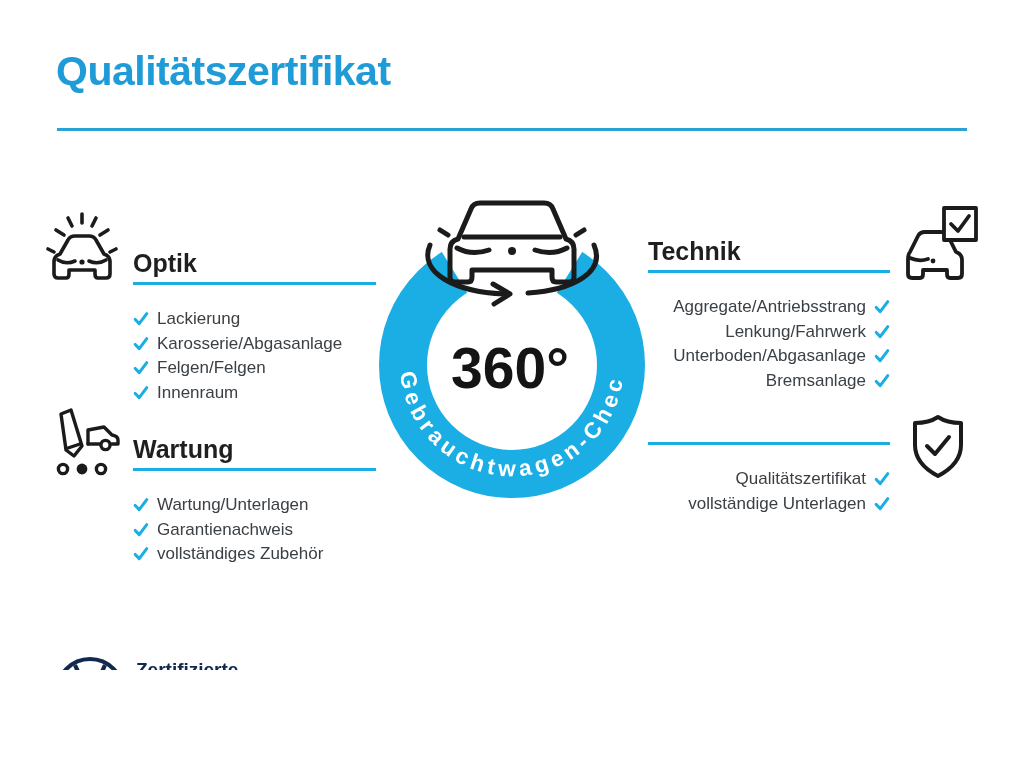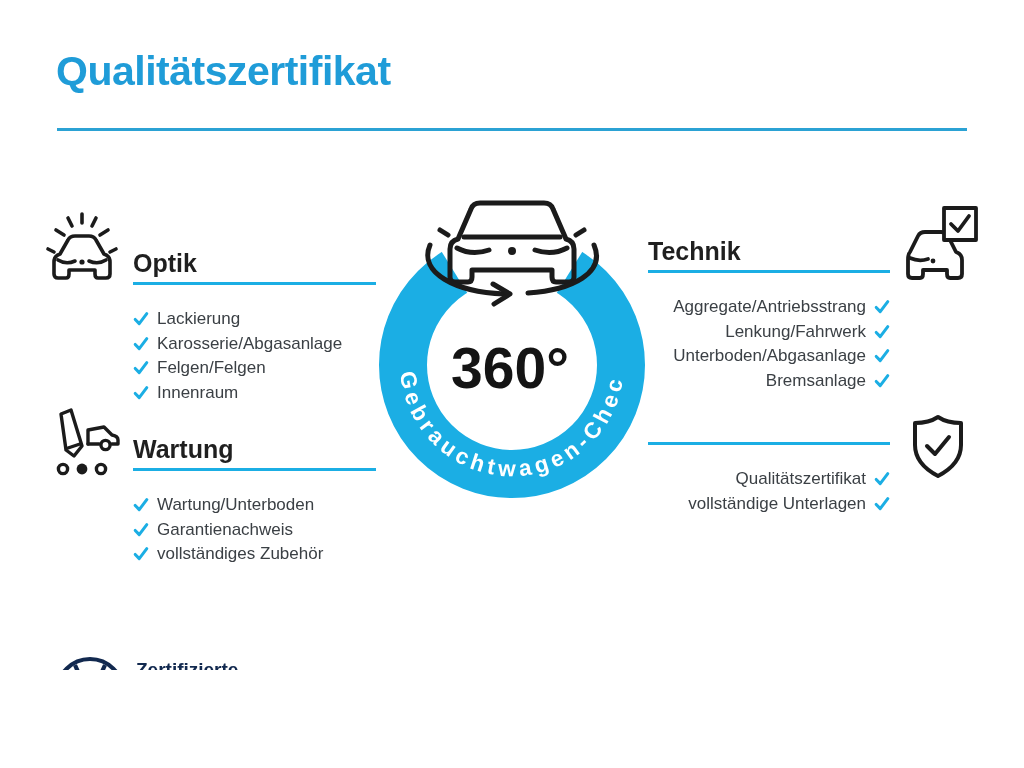--- a/index.html
+++ b/index.html
@@ -148,21 +148,21 @@
   </section>
 
   <section class="sec left" id="sec-wartung">
     <h2>Wartung</h2>
     <div class="rule"></div>
     <ul>
       <li>
           <svg class="chk" viewBox="0 0 18 18">
             <path d="M2.5,9.5 L7,14.2 L15.5,3" fill="none" stroke="#1baee4" stroke-width="3.4" stroke-linecap="round" stroke-linejoin="round"></path>
           </svg>
-          <span>Wartung/Unterboden</span>
+          <span>Wartung/Unterlagen</span>
         </li>
       <li>
           <svg class="chk" viewBox="0 0 18 18">
             <path d="M2.5,9.5 L7,14.2 L15.5,3" fill="none" stroke="#1baee4" stroke-width="3.4" stroke-linecap="round" stroke-linejoin="round"></path>
           </svg>
           <span>Garantienachweis</span>
         </li>
       <li>
           <svg class="chk" viewBox="0 0 18 18">
             <path d="M2.5,9.5 L7,14.2 L15.5,3" fill="none" stroke="#1baee4" stroke-width="3.4" stroke-linecap="round" stroke-linejoin="round"></path>

